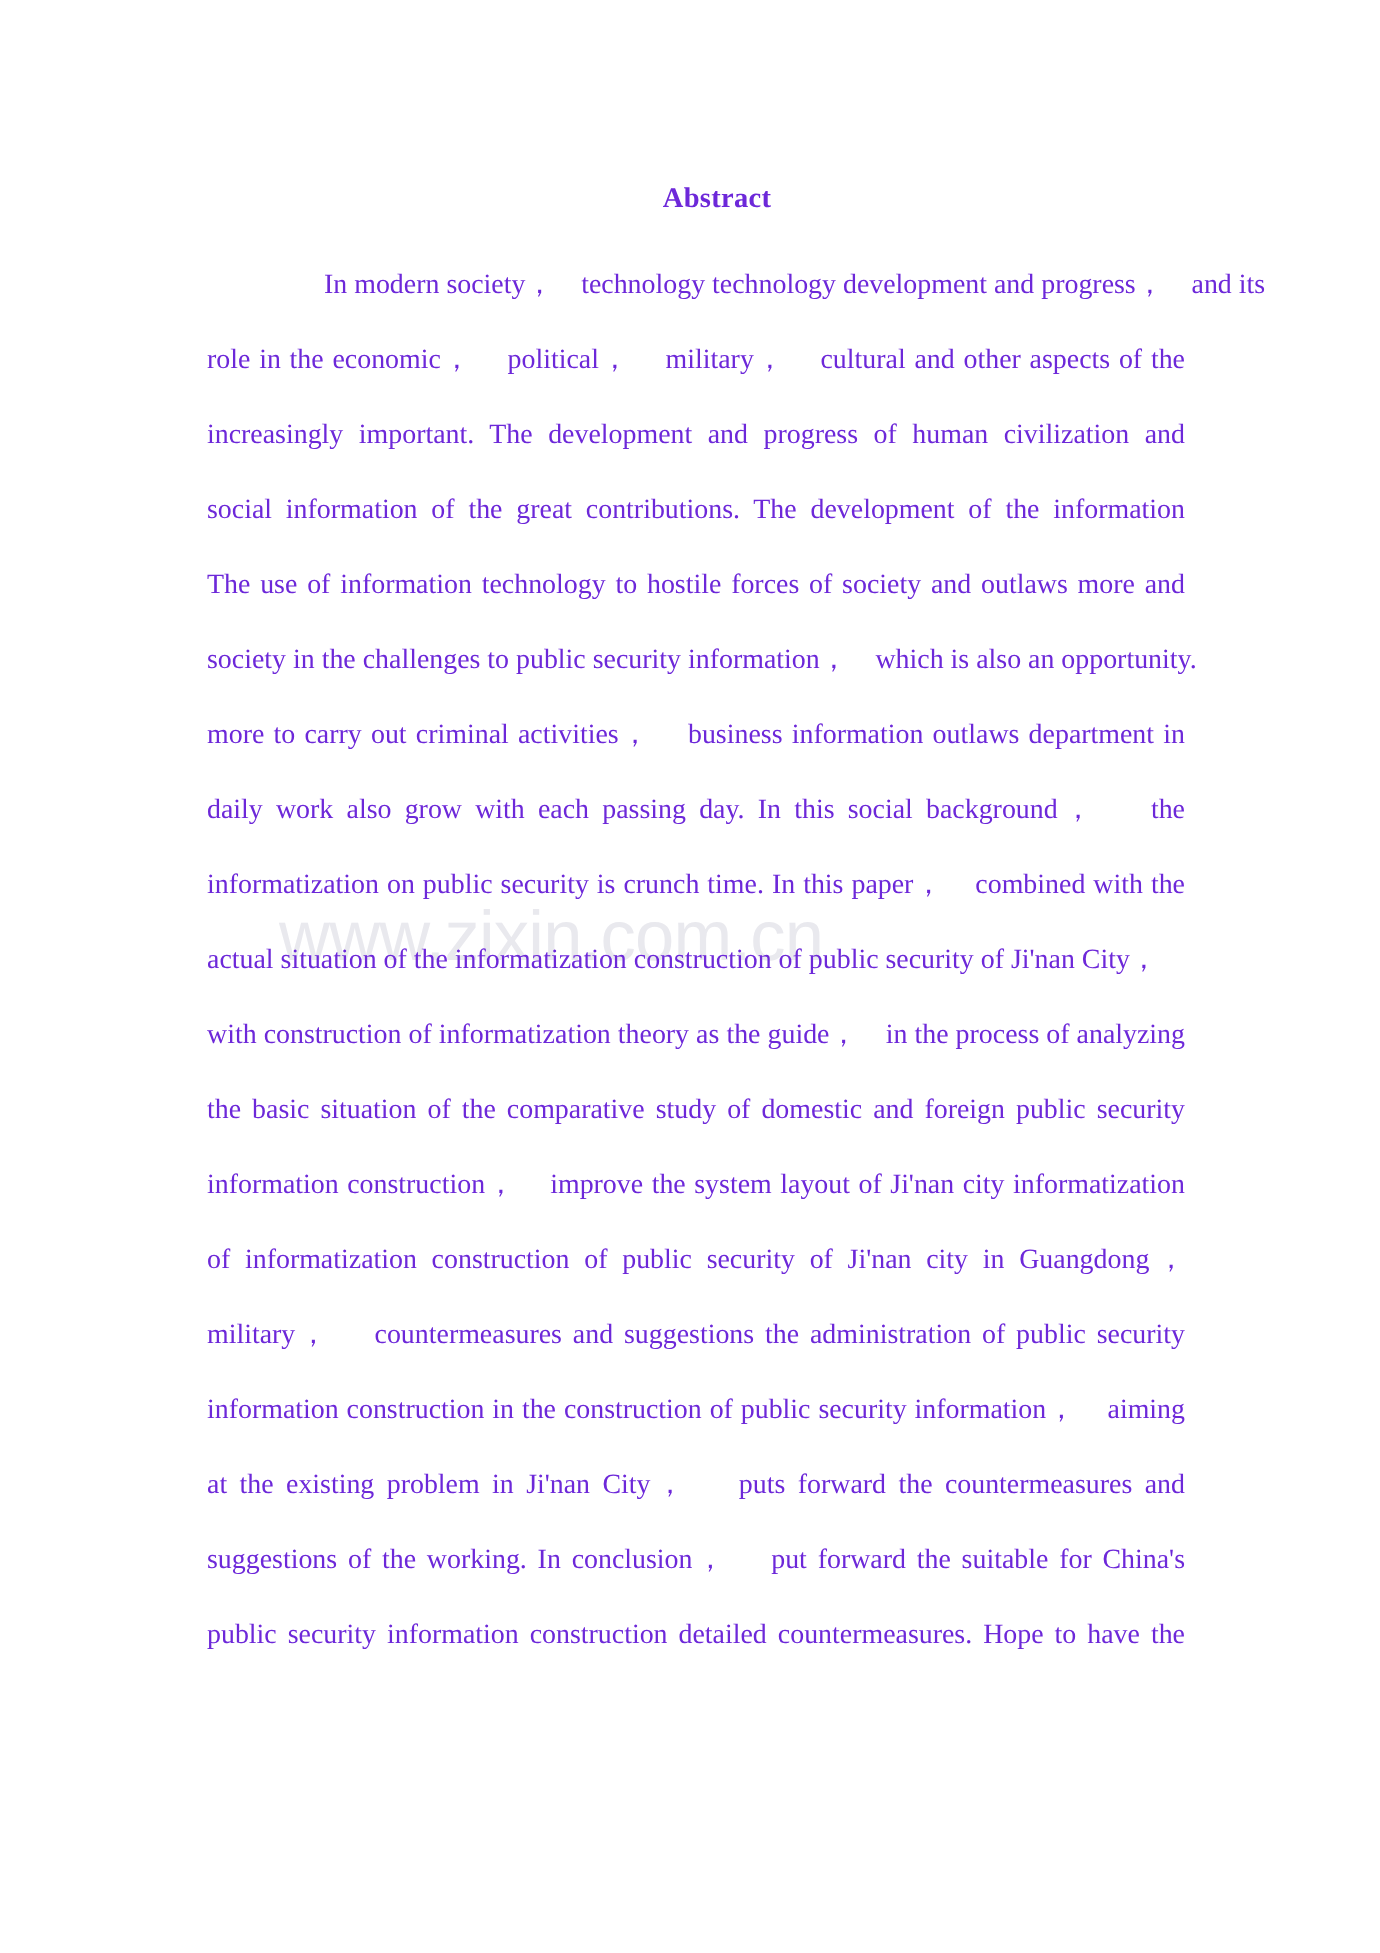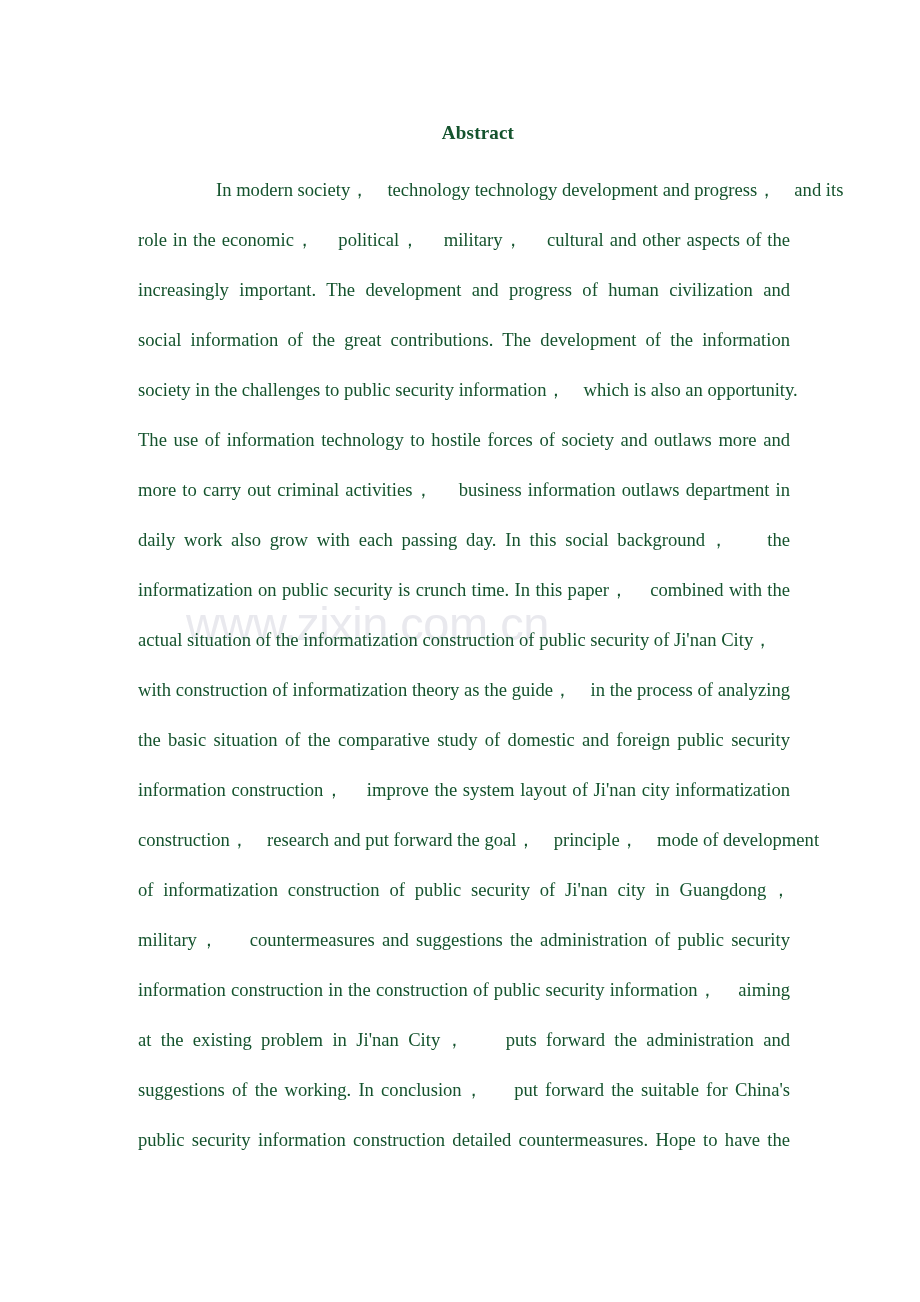--- a/index.html
+++ b/index.html
@@ -89,41 +89,40 @@
     text-indent: 39px;
   }
 </style>
 </head>
 <body>
 
 <div id="page" style="background: rgb(255, 255, 255);">
 
   <div id="watermark" style="color: rgb(233, 233, 238);">www.zixin.com.cn</div>
 
-  <div id="content" style="color: #14532d;">
+  <div id="content" style="color: #6d28d9;">
 
     <h1 id="doc-title">Abstract</h1>
 
     <div id="body-block">
       <div class="ln indent"><span>In modern society，    technology technology development and progress，    and its</span></div>
       <div class="ln"><span>role in the economic，    political，    military，    cultural and other aspects of the</span></div>
       <div class="ln"><span>increasingly important. The development and progress of human civilization and</span></div>
       <div class="ln"><span>social information of the great contributions. The development of the information</span></div>
+      <div class="ln"><span>The use of information technology to hostile forces of society and outlaws more and</span></div>
       <div class="ln"><span>society in the challenges to public security information，    which is also an opportunity.</span></div>
-      <div class="ln"><span>The use of information technology to hostile forces of society and outlaws more and</span></div>
       <div class="ln"><span>more to carry out criminal activities，    business information outlaws department in</span></div>
       <div class="ln"><span>daily work also grow with each passing day. In this social background，    the</span></div>
       <div class="ln"><span>informatization on public security is crunch time. In this paper，    combined with the</span></div>
       <div class="ln ragged"><span>actual situation of the informatization construction of public security of Ji'nan City，</span></div>
       <div class="ln"><span>with construction of informatization theory as the guide，    in the process of analyzing</span></div>
       <div class="ln"><span>the basic situation of the comparative study of domestic and foreign public security</span></div>
       <div class="ln"><span>information construction，    improve the system layout of Ji'nan city informatization</span></div>
-      <div class="ln"><span>construction，    research and put forward the goal，    principle，    mode of development</span></div>
       <div class="ln"><span>of informatization construction of public security of Ji'nan city in Guangdong，</span></div>
       <div class="ln"><span>military，    countermeasures and suggestions the administration of public security</span></div>
       <div class="ln"><span>information construction in the construction of public security information，    aiming</span></div>
-      <div class="ln"><span>at the existing problem in Ji'nan City，    puts forward the administration and</span></div>
+      <div class="ln"><span>at the existing problem in Ji'nan City，    puts forward the countermeasures and</span></div>
       <div class="ln"><span>suggestions of the working. In conclusion，    put forward the suitable for China's</span></div>
       <div class="ln"><span>public security information construction detailed countermeasures. Hope to have the</span></div>
     </div>
 
   </div>
 </div>
 
 </body></html>

